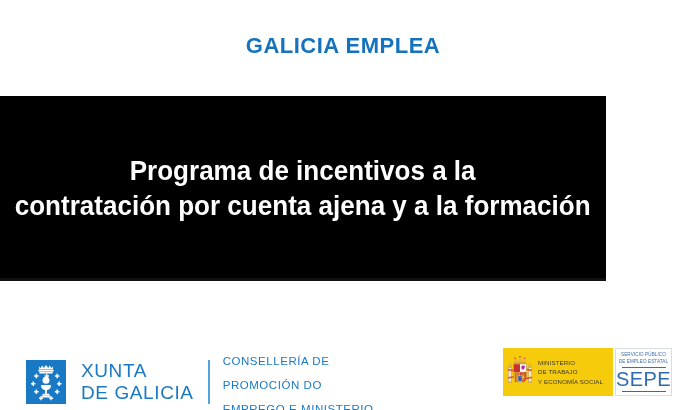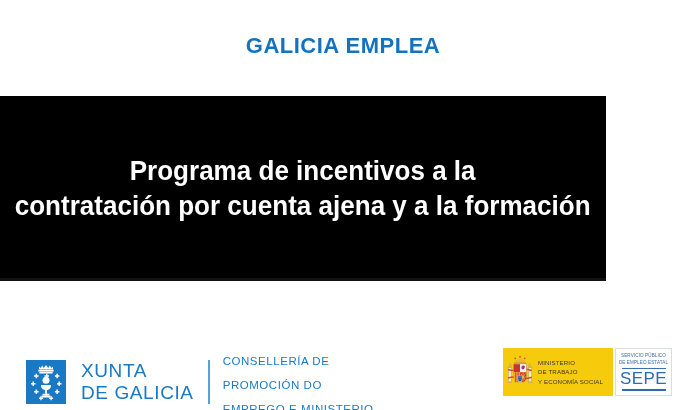--- a/index.html
+++ b/index.html
@@ -176,21 +176,21 @@
   .sepe-sub span { display: block; }
   .sepe-rule {
     width: 44px;
     height: 1px;
     background: #3d6fa8;
     margin: 1.5px 0 1px 0;
   }
   .sepe-word {
     color: #2e6bb0;
     font-family: "Liberation Sans", sans-serif;
-    font-size: 17px;
+    font-size: 20px;
     font-weight: normal;
     letter-spacing: 0.4px;
     line-height: 1;
   }
   .sepe-rule2 {
     width: 44px;
     height: 1.5px;
     background: #2e6bb0;
     margin-top: 2px;
   }

